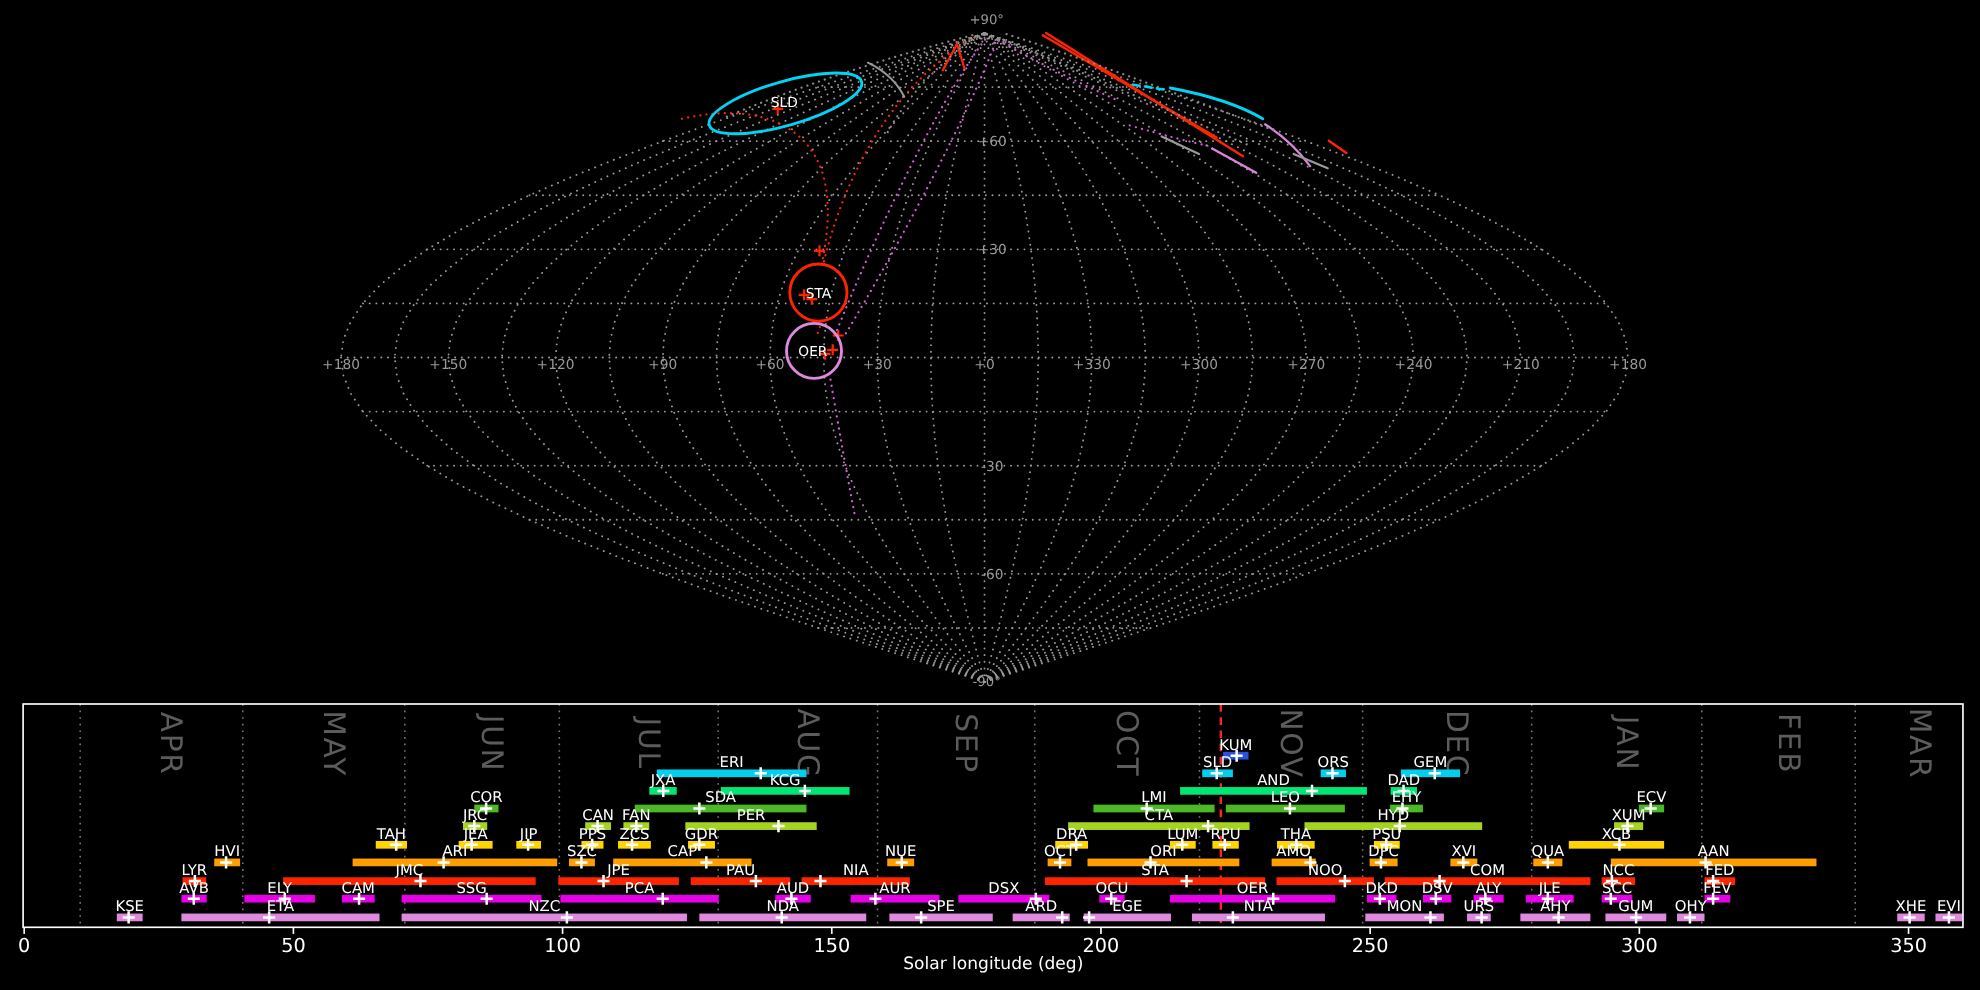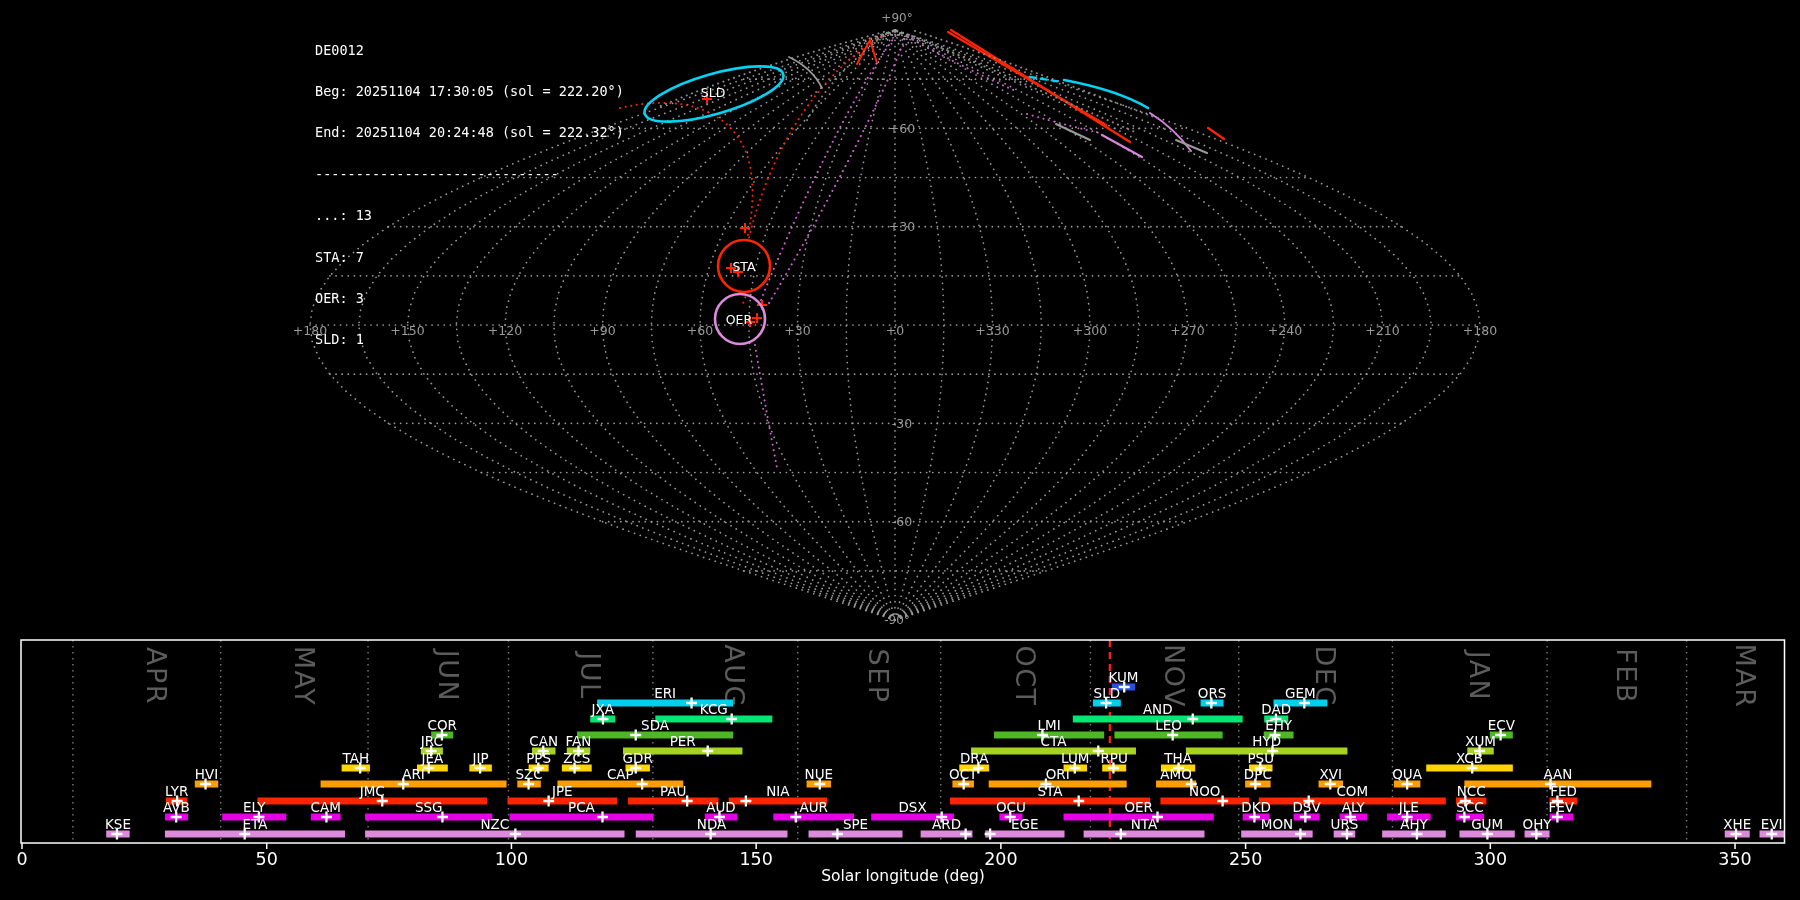--- a/index.html
+++ b/index.html
@@ -100,30 +100,20 @@
       <path d="M 702 99 L 712 99 M 707 94 L 707 104" stroke="#ff2400" stroke-width="2" fill="none"></path>
       <path d="M 740 228 L 750 228 M 745 223 L 745 233" stroke="#ff2400" stroke-width="2" fill="none"></path>
       <path d="M 757 305 L 767 305 M 762 300 L 762 310" stroke="#ff2400" stroke-width="2" fill="none"></path>
       <ellipse cx="714" cy="94" rx="72" ry="20" transform="rotate(-16 714 94)" stroke="#00d4f5" stroke-width="2.6" fill="none"></ellipse>
       <text x="713" y="97" fill="#fff" font-size="12.5px" text-anchor="middle">SLD</text>
       <circle cx="744" cy="266" r="26" stroke="#ff2400" stroke-width="2.6" fill="none"></circle>
       <text x="744" y="271" fill="#fff" font-size="12.5px" text-anchor="middle">STA</text>
       <circle cx="740" cy="319" r="25" stroke="#dd8add" stroke-width="2.6" fill="none"></circle>
       <text x="739" y="324" fill="#fff" font-size="12.5px" text-anchor="middle">OER</text>
     </svg>
-  <div id="header-block">
-    <div>DE0012</div>
-    <div>Beg: 20251104 17:30:05 (sol = 222.20°)</div>
-    <div>End: 20251104 20:24:48 (sol = 222.32°)</div>
-    <div>------------------------------</div>
-    <div>...: 13</div>
-    <div>STA: 7</div>
-    <div>OER: 3</div>
-    <div>SLD: 1</div>
-  </div>
   <svg id="chart-svg" width="1800" height="900" viewBox="0 0 1800 900">
       <line x1="72.90176" y1="640" x2="72.90176" y2="843" stroke="#7a7a7a" stroke-width="1.4" stroke-dasharray="1.5 4.5"></line>
       <line x1="220.71264000000002" y1="640" x2="220.71264000000002" y2="843" stroke="#7a7a7a" stroke-width="1.4" stroke-dasharray="1.5 4.5"></line>
       <line x1="368.03408" y1="640" x2="368.03408" y2="843" stroke="#7a7a7a" stroke-width="1.4" stroke-dasharray="1.5 4.5"></line>
       <line x1="508.50336000000004" y1="640" x2="508.50336000000004" y2="843" stroke="#7a7a7a" stroke-width="1.4" stroke-dasharray="1.5 4.5"></line>
       <line x1="652.8881600000001" y1="640" x2="652.8881600000001" y2="843" stroke="#7a7a7a" stroke-width="1.4" stroke-dasharray="1.5 4.5"></line>
       <line x1="797.7624" y1="640" x2="797.7624" y2="843" stroke="#7a7a7a" stroke-width="1.4" stroke-dasharray="1.5 4.5"></line>
       <line x1="940.6788799999999" y1="640" x2="940.6788799999999" y2="843" stroke="#7a7a7a" stroke-width="1.4" stroke-dasharray="1.5 4.5"></line>
       <line x1="1090.4475200000002" y1="640" x2="1090.4475200000002" y2="843" stroke="#7a7a7a" stroke-width="1.4" stroke-dasharray="1.5 4.5"></line>
       <line x1="1238.74784" y1="640" x2="1238.74784" y2="843" stroke="#7a7a7a" stroke-width="1.4" stroke-dasharray="1.5 4.5"></line>

